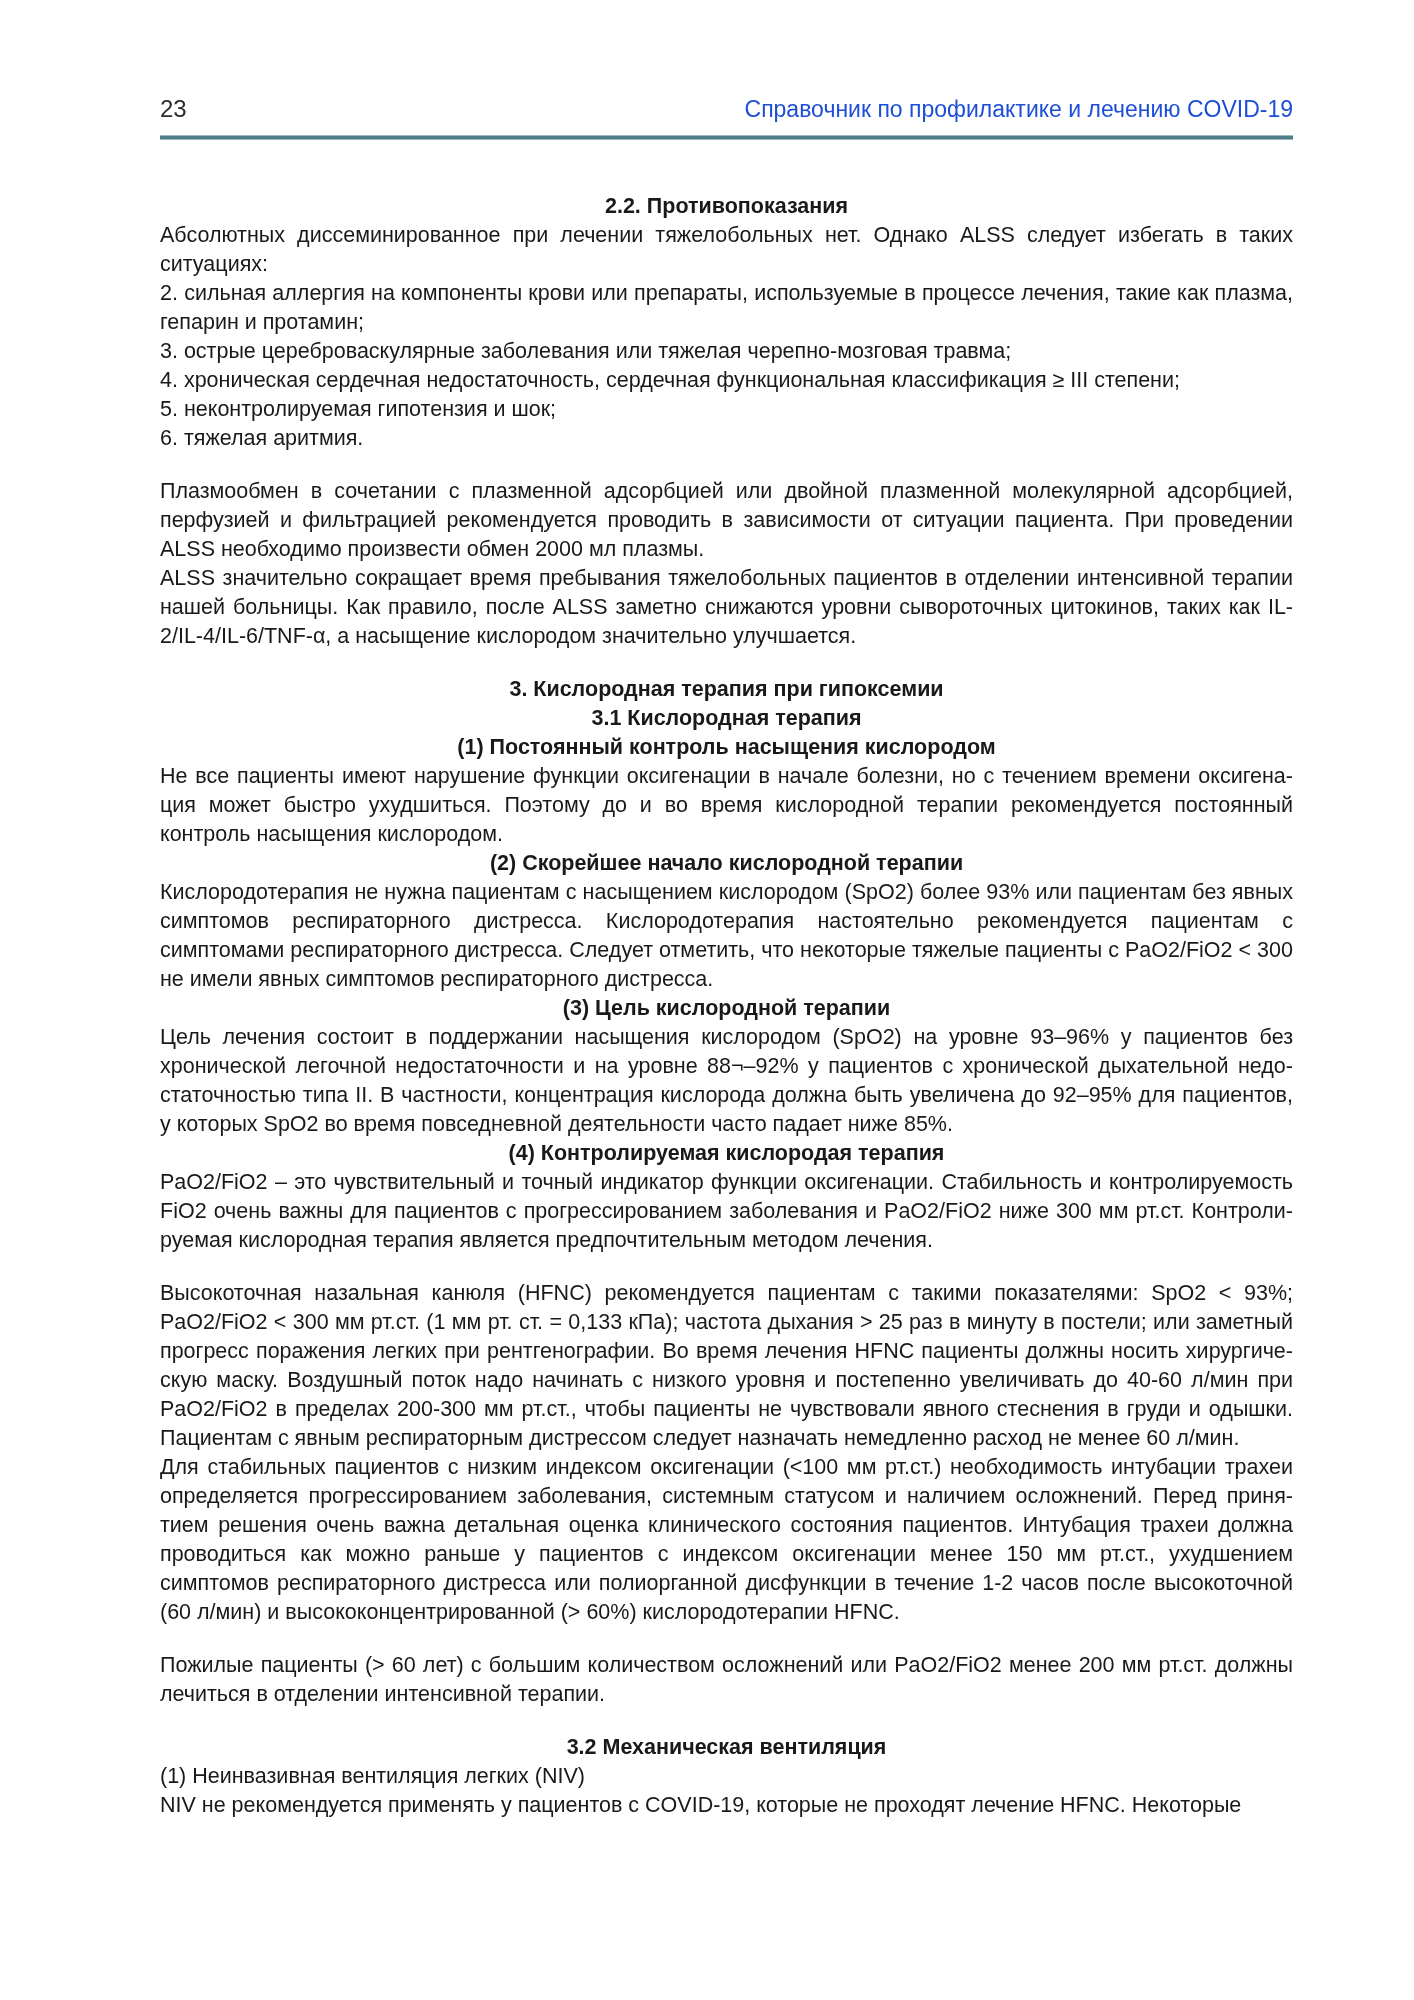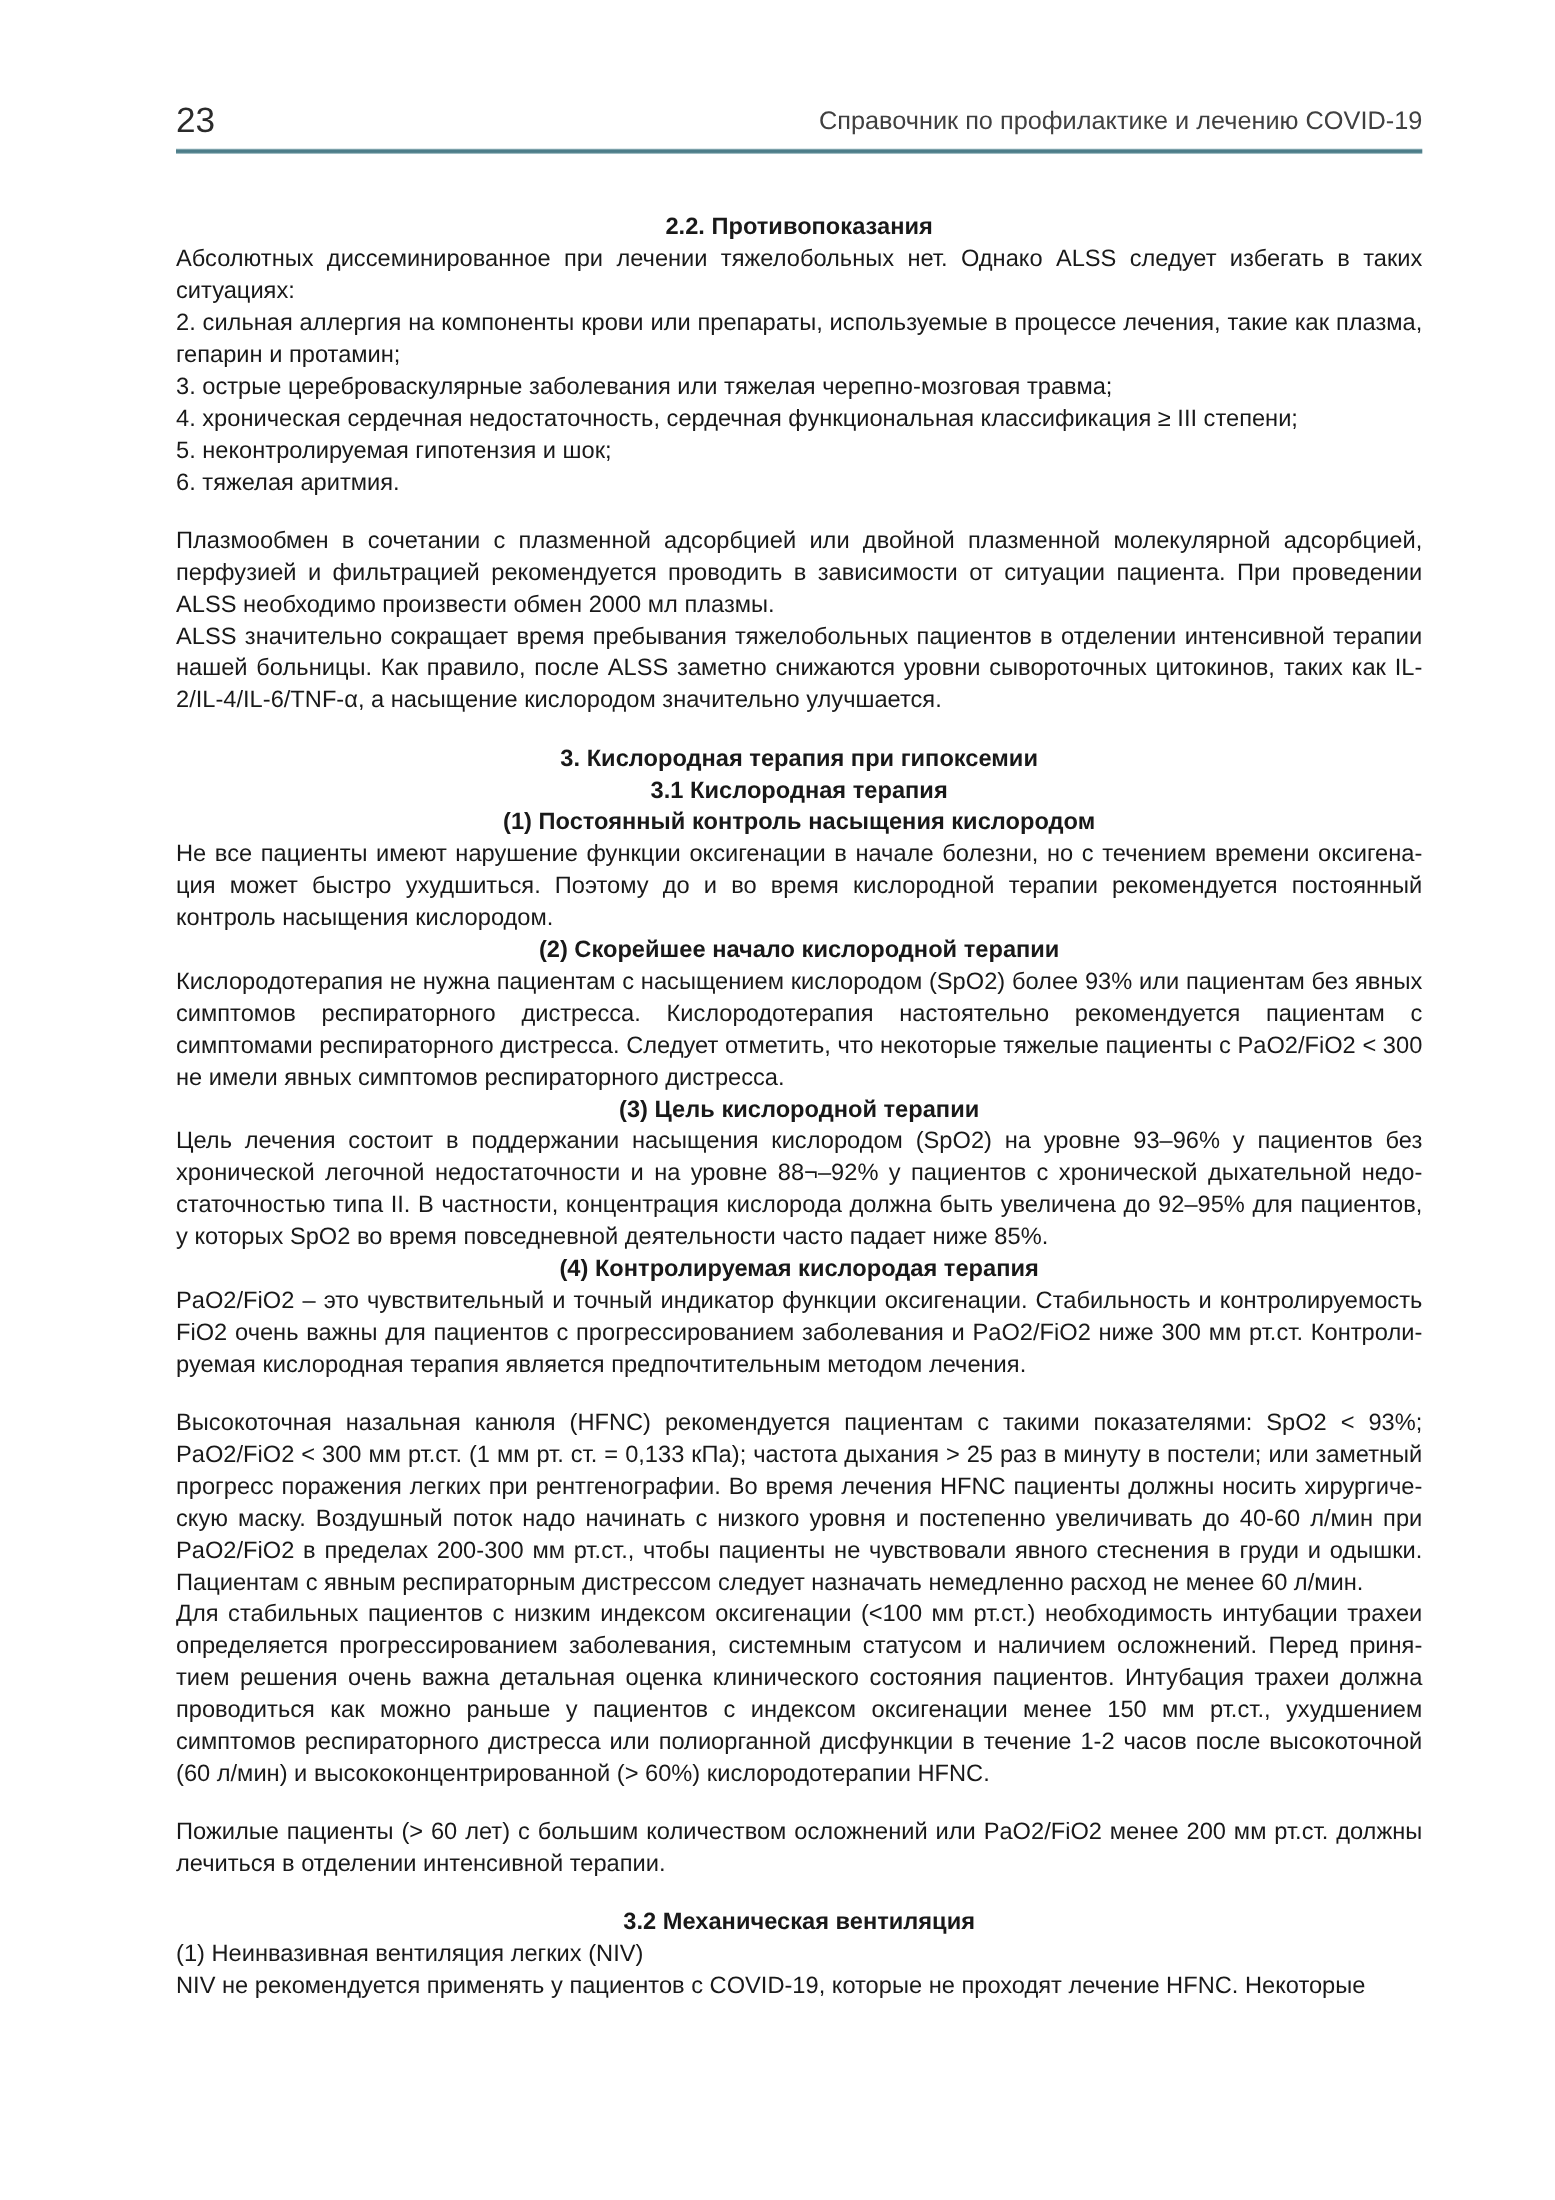--- a/index.html
+++ b/index.html
@@ -15,21 +15,21 @@
   .header {
     position: absolute;
     top: 94px;
     left: 160px;
     width: 1133px;
     display: flex;
     justify-content: space-between;
     align-items: flex-end;
   }
   .page-number {
-    font-size: 32px;
+    font-size: 24px;
     line-height: 30px;
     color: #2b2b2b;
   }
   .header-title {
     font-size: 23px;
     line-height: 30px;
     color: #8c8c8c;
   }
   .header-rule {
     position: absolute;
@@ -52,21 +52,21 @@
   .block.para { text-align: justify; }
   .block.line { text-align: left; }
   .block.spacer { height: 24px; }
 </style>
 </head>
 <body>
 
 <div class="page">
   <div class="header">
     <span class="page-number">23</span>
-    <span class="header-title" style="color: #404040;">Справочник по профилактике и лечению COVID-19</span>
+    <span class="header-title" style="color: #1d4ed8;">Справочник по профилактике и лечению COVID-19</span>
   </div>
   <div class="header-rule" style="background: linear-gradient(rgb(195, 215, 219) 0%, rgb(77, 125, 137) 30%, rgb(77, 125, 137) 70%, rgb(195, 215, 219) 100%);"></div>
   <div id="doc-body" class="doc-body">
       <div class="block heading">2.2. Противопоказания</div>
       <div class="block para">Абсолютных диссеминированное при лечении тяжелобольных нет. Однако ALSS следует избегать в таких ситуа­циях:</div>
       <div class="block para">2. сильная аллергия на компоненты крови или препараты, используемые в процессе лечения, такие как плазма, гепарин и протамин;</div>
       <div class="block para">3. острые цереброваскулярные заболевания или тяжелая черепно-мозговая травма;</div>
       <div class="block para">4. хроническая сердечная недостаточность, сердечная функциональная классификация ≥ III степени;</div>
       <div class="block para">5. неконтролируемая гипотензия и шок;</div>
       <div class="block para">6. тяжелая аритмия.</div>

